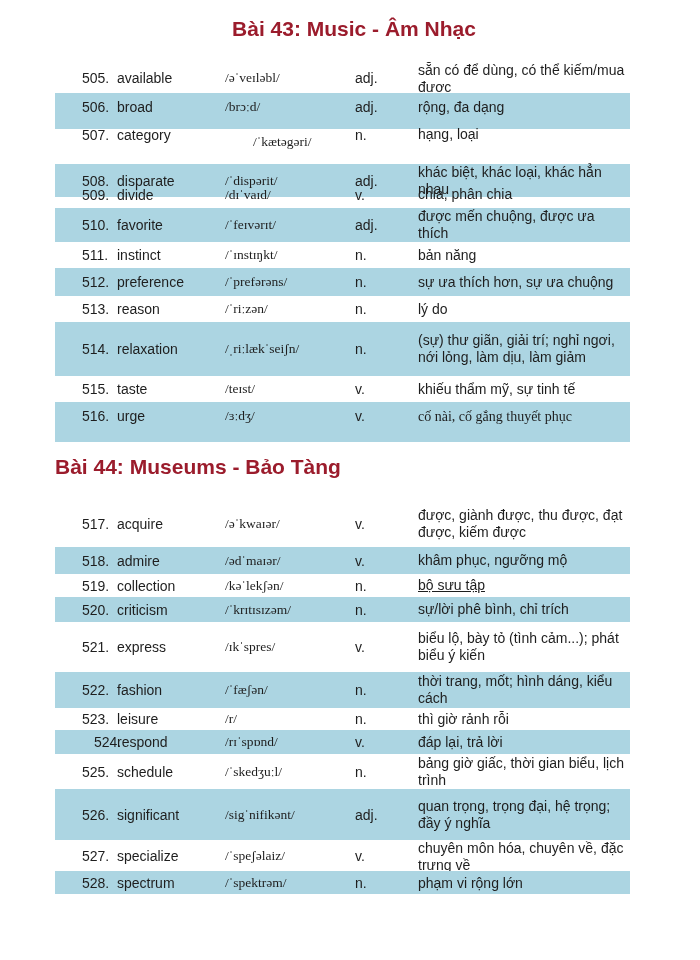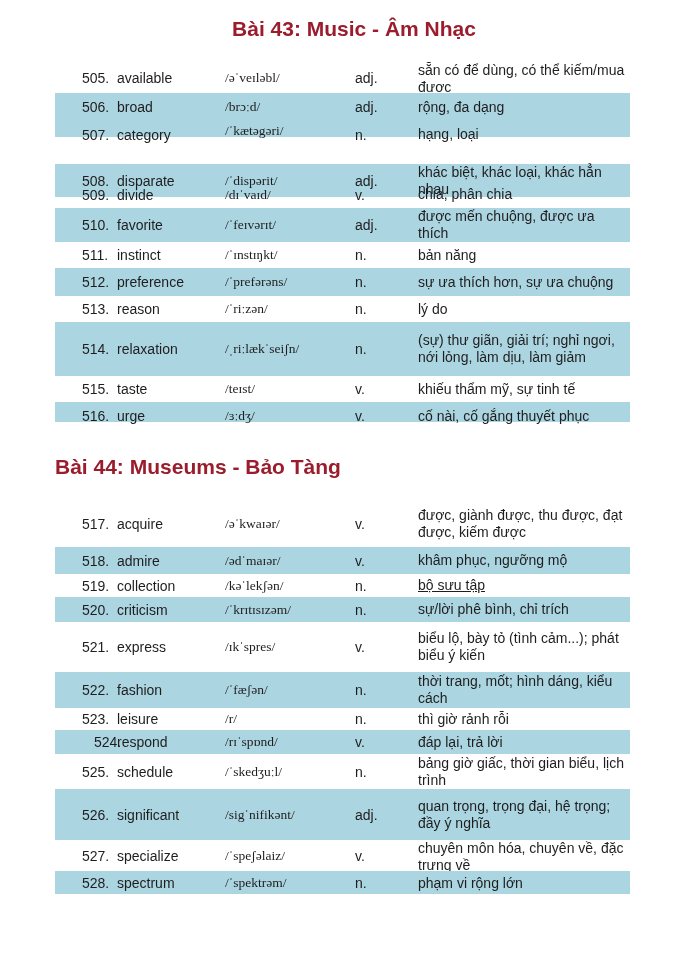--- a/index.html
+++ b/index.html
@@ -24,31 +24,31 @@
 
 <div class="title title-1">Bài 43: Music - Âm Nhạc</div>
 <div class="table" id="table-0" style="top:0;">
     <div class="row" style="top: 62px; height: 31px;">
       <span class="cell c-num" style="top: 7.5px;">505.</span>
       <span class="cell c-word" style="top: 7.5px;">available</span>
       <span class="cell c-phon" style="top: 7.5px;">/əˈveɪləbl/</span>
       <span class="cell c-pos" style="top: 7.5px;">adj.</span>
       <span class="cell c-mean" style="top: 0px;">sẵn có để dùng, có thể kiếm/mua được</span>
     </div>
-    <div class="row alt" style="top: 93px; height: 44px;">
+    <div class="row alt" style="top: 93px; height: 36px;">
       <span class="cell c-num" style="top: 6px;">506.</span>
       <span class="cell c-word" style="top: 6px;">broad</span>
       <span class="cell c-phon" style="top: 6px;">/brɔːd/</span>
       <span class="cell c-pos" style="top: 6px;">adj.</span>
       <span class="cell c-mean" style="top: 5.5px;">rộng, đa dạng</span>
     </div>
     <div class="row" style="top: 121px; height: 27px;">
       <span class="cell c-num" style="top: 5.5px;">507.</span>
       <span class="cell c-word" style="top: 5.5px;">category</span>
-      <span class="cell c-phon" style="top: 2px;">/ˈkætəgəri/</span>
+      <span class="cell c-phon" style="top: 13px; margin-left: 28px;">/ˈkætəgəri/</span>
       <span class="cell c-pos" style="top: 5.5px;">n.</span>
       <span class="cell c-mean" style="top: 5px;">hạng, loại</span>
     </div>
     <div class="row alt" style="top: 164px; height: 33px;">
       <span class="cell c-num" style="top: 8.5px;">508.</span>
       <span class="cell c-word" style="top: 8.5px;">disparate</span>
       <span class="cell c-phon" style="top: 8.5px;">/ˈdispərit/</span>
       <span class="cell c-pos" style="top: 8.5px;">adj.</span>
       <span class="cell c-mean" style="top: 0px;">khác biệt, khác loại, khác hẳn nhau</span>
     </div>
@@ -94,26 +94,26 @@
       <span class="cell c-pos" style="top: 19px;">n.</span>
       <span class="cell c-mean" style="top: 10px;"> (sự) thư giãn, giải trí; nghỉ ngơi, nới lỏng, làm dịu, làm giảm</span>
     </div>
     <div class="row" style="top: 376px; height: 26px;">
       <span class="cell c-num" style="top: 5px;">515.</span>
       <span class="cell c-word" style="top: 5px;">taste</span>
       <span class="cell c-phon" style="top: 5px;">/teɪst/</span>
       <span class="cell c-pos" style="top: 5px;">v.</span>
       <span class="cell c-mean" style="top: 4.5px;">khiếu thẩm mỹ, sự tinh tế</span>
     </div>
-    <div class="row alt" style="top: 402px; height: 20px;">
+    <div class="row alt" style="top: 402px; height: 40px;">
       <span class="cell c-num" style="top: 6px;">516.</span>
       <span class="cell c-word" style="top: 6px;">urge</span>
       <span class="cell c-phon" style="top: 6px;">/ɜːdʒ/</span>
       <span class="cell c-pos" style="top: 6px;">v.</span>
-      <span class="cell c-mean" style="top: 5.5px;">cố nài, cố gắng thuyết phục</span>
+      <span class="cell c-mean" style="top: 5.5px; font-family: Liberation Serif, serif;">cố nài, cố gắng thuyết phục</span>
     </div>
   </div>
 
 <div class="title title-2">Bài 44: Museums - Bảo Tàng</div>
 <div class="table" id="table-1" style="top:0;">
     <div class="row" style="top: 500px; height: 47px;">
       <span class="cell c-num" style="top: 15.5px;">517.</span>
       <span class="cell c-word" style="top: 15.5px;">acquire</span>
       <span class="cell c-phon" style="top: 15.5px;">/əˈkwaɪər/</span>
       <span class="cell c-pos" style="top: 15.5px;">v.</span>

